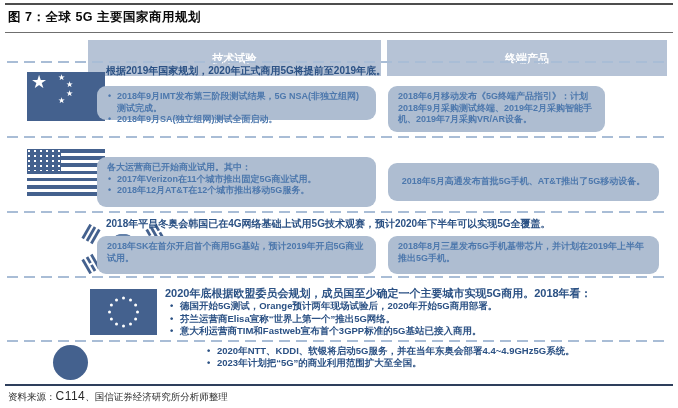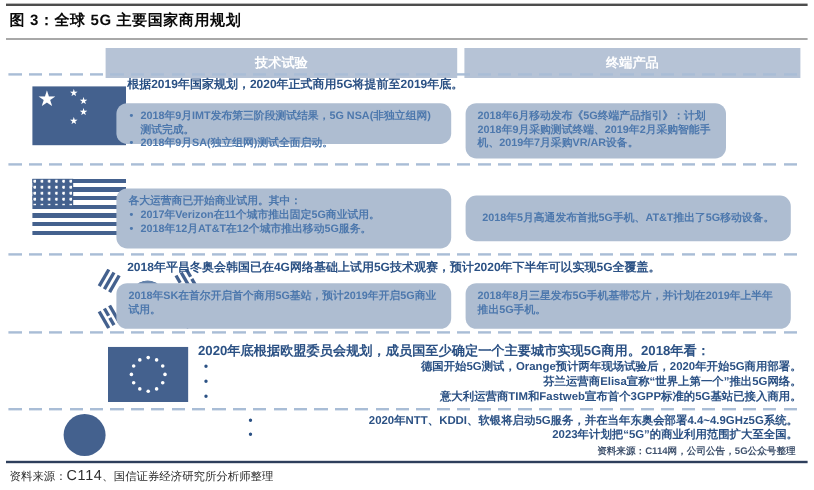--- a/index.html
+++ b/index.html
@@ -6,40 +6,40 @@
   body{font-family:"Liberation Sans",sans-serif;}
   #canvas{position:relative;width:678px;height:408px;background:#ffffff;overflow:hidden;}
 
   .rule{position:absolute;left:5px;width:668px;background:#4d4d4d;}
   .rule.top{top:3px;height:2px;}
   .rule.under-title{top:32px;height:1px;background:#6f6f6f;}
   .rule.bottom{top:384px;height:2px;background:#2e3f5c;}
 
   .fig-title{position:absolute;left:8px;top:9px;font-size:12.5px;font-weight:bold;color:#0a0a0a;letter-spacing:.5px;}
 
-  .hdr{position:absolute;top:40px;height:25px;background:#b6c3d6;color:#ffffff;
+  .hdr{position:absolute;top:40px;height:36px;background:#b6c3d6;color:#ffffff;
        font-size:11px;font-weight:bold;display:flex;align-items:center;justify-content:center;}
   .hdr.left{left:88px;width:293px;}
   .hdr.right{left:387px;width:280px;}
 
   .dash{position:absolute;left:7px;width:660px;height:2px;
         background:repeating-linear-gradient(90deg,#a9bdd6 0 11px,transparent 11px 17px);}
 
   .headline{position:absolute;left:106px;width:560px;text-align:left;
             font-size:10px;font-weight:bold;color:#2b5184;line-height:12px;}
 
   .box{position:absolute;background:#aebdd1;border-radius:9px;box-sizing:border-box;
        padding:5px 10px;font-size:9px;font-weight:bold;color:#4d78ad;line-height:11.5px;}
   .box.center{display:flex;align-items:center;justify-content:center;text-align:center;}
 
   .blist{list-style:none;margin:0;padding:0;}
   .blist li{position:relative;padding-left:10px;}
   .blist li::before{content:"\2022";position:absolute;left:1px;top:0;}
 
-  .navlist{list-style:none;margin:0;padding:0;font-size:9.5px;font-weight:bold;color:#2b5184;line-height:12.5px;text-align:right;}
+  .navlist{list-style:none;margin:0;padding:0;font-size:9.5px;font-weight:bold;color:#2b5184;line-height:12.5px;}
   .navlist li{position:relative;padding-left:12px;}
   .navlist li::before{content:"\2022";position:absolute;left:2px;top:0;}
 
   .eu-head{position:absolute;left:165px;top:287px;width:500px;font-size:11px;font-weight:bold;color:#2b5184;line-height:12.5px;}
   .eu-list{position:absolute;left:168px;top:300px;width:500px;}
   .jp-list{position:absolute;left:205px;top:345px;width:460px;line-height:12px;}
 
   
   .flag-cn{position:absolute;left:27px;top:72px;width:78px;height:49px;background:#44618e;}
   .flag-cn span{position:absolute;color:#fff;line-height:1;}
@@ -64,21 +64,21 @@
 
   .footer-src{position:absolute;left:8px;top:389px;font-size:9.5px;color:#2b2b2b;}
   .footer-src .c114{font-size:12px;letter-spacing:.5px;}
 </style>
 </head>
 <body>
 
 <div id="canvas">
 
   <div class="rule top"></div>
-  <div class="fig-title">图 3：全球 5G 主要国家商用规划</div>
+  <div class="fig-title">图 7：全球 5G 主要国家商用规划</div>
   <div class="rule under-title"></div>
 
   <div class="hdr left">技术试验</div>
   <div class="hdr right">终端产品</div>
 
   <div class="dash" style="top:61px"></div>
   <div class="dash" style="top:136px"></div>
   <div class="dash" style="top:211px"></div>
   <div class="dash" style="top:276px"></div>
   <div class="dash" style="top:340px"></div>
@@ -170,20 +170,19 @@
     <li>芬兰运营商Elisa宣称“世界上第一个”推出5G网络。</li>
     <li>意大利运营商TIM和Fastweb宣布首个3GPP标准的5G基站已接入商用。</li>
   </ul>
 
   <div class="flag-jp"></div>
   <ul class="navlist jp-list">
     <li>2020年NTT、KDDI、软银将启动5G服务，并在当年东奥会部署4.4~4.9GHz5G系统。</li>
     <li>2023年计划把“5G”的商业利用范围扩大至全国。</li>
   </ul>
 
-  <div class="src-inner">资料来源：C114网，公司公告，5G公众号整理</div>
 
   <div class="rule bottom"></div>
   <div class="footer-src">
     <span>资料来源：</span><span class="c114">C114</span><span>、国信证券经济研究所分析师整理</span>
   </div>
 
 </div>
 
 </body></html>

